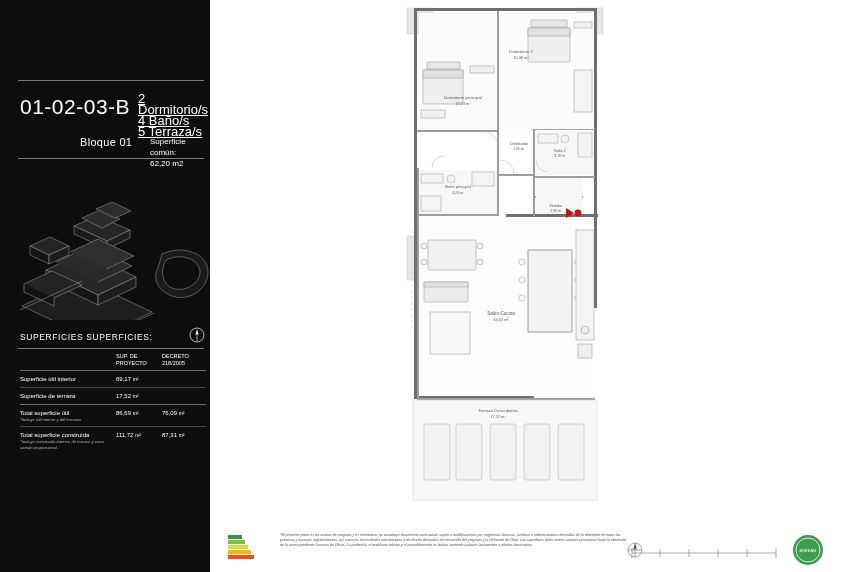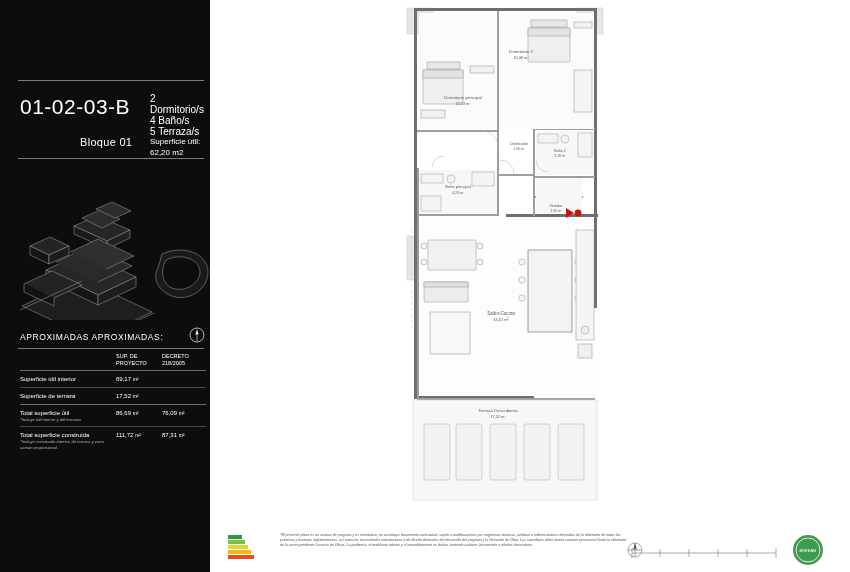--- a/index.html
+++ b/index.html
@@ -58,25 +58,26 @@
   .bloque {
     position: absolute;
     left: 70px;
     top: 136px;
     font-size: 11px;
     color: #ffffff;
     letter-spacing: 0.3px;
   }
   .spec-list {
     position: absolute;
-    left: 140px;
+    left: 128px;
     top: 93px;
-    font-size: 10px;
+    font-size: 13px;
     line-height: 11px;
     color: #ffffff;
+    text-decoration: underline;
   }
   .sup-util {
     position: absolute;
     left: 140px;
     top: 136px;
     font-size: 8px;
     line-height: 11px;
     color: #ffffff;
   }
 
@@ -227,21 +228,21 @@
       <div class="unit-code">01-02-03-B</div>
       <div class="bloque">Bloque 01</div>
 
       <div class="spec-list">
         <div>2 Dormitorio/s</div>
         <div>4 Baño/s</div>
         <div>5 Terraza/s</div>
       </div>
 
       <div class="sup-util">
-        <div>Superficie útil:</div>
+        <div>Superficie común:</div>
         <div>62,20  m2</div>
       </div>
 
       <div class="rule" id="rule-mid"></div>
 
       <div class="block-illus">
         <svg width="200" height="160" viewBox="0 0 200 160" xmlns="http://www.w3.org/2000/svg">
           <g stroke="#9a9a9a" stroke-width="0.55" fill="none">
 
             <path d="M62 66 L85 56 L118 70 L95 81 Z" fill="#262626"></path>
@@ -271,21 +272,21 @@
             <path d="M154 100 C170 92 188 100 188 112 C188 124 172 133 160 128 C150 124 148 110 154 100 Z" fill="#0d0d0d"></path>
 
             <path d="M8 150 L70 121"></path>
             <path d="M80 182 L142 153"></path>
           </g>
         </svg>
       </div>
 
       <div class="rule" id="rule-surf"></div>
 
-      <div class="surf-title">APROXIMADAS APROXIMADAS:</div>
+      <div class="surf-title">SUPERFICIES SUPERFICIES:</div>
 
       <div class="compass">
         <svg width="18" height="18" viewBox="0 0 18 18" xmlns="http://www.w3.org/2000/svg">
           <circle cx="9" cy="9" r="7" fill="none" stroke="#ffffff" stroke-width="0.7"></circle>
           <path d="M9 3 L10.6 9 L9 8.2 L7.4 9 Z" fill="#ffffff"></path>
           <path d="M9 15 L9 8.6" stroke="#ffffff" stroke-width="0.6"></path>
         </svg>
       </div>
 
       <div class="tbl">

